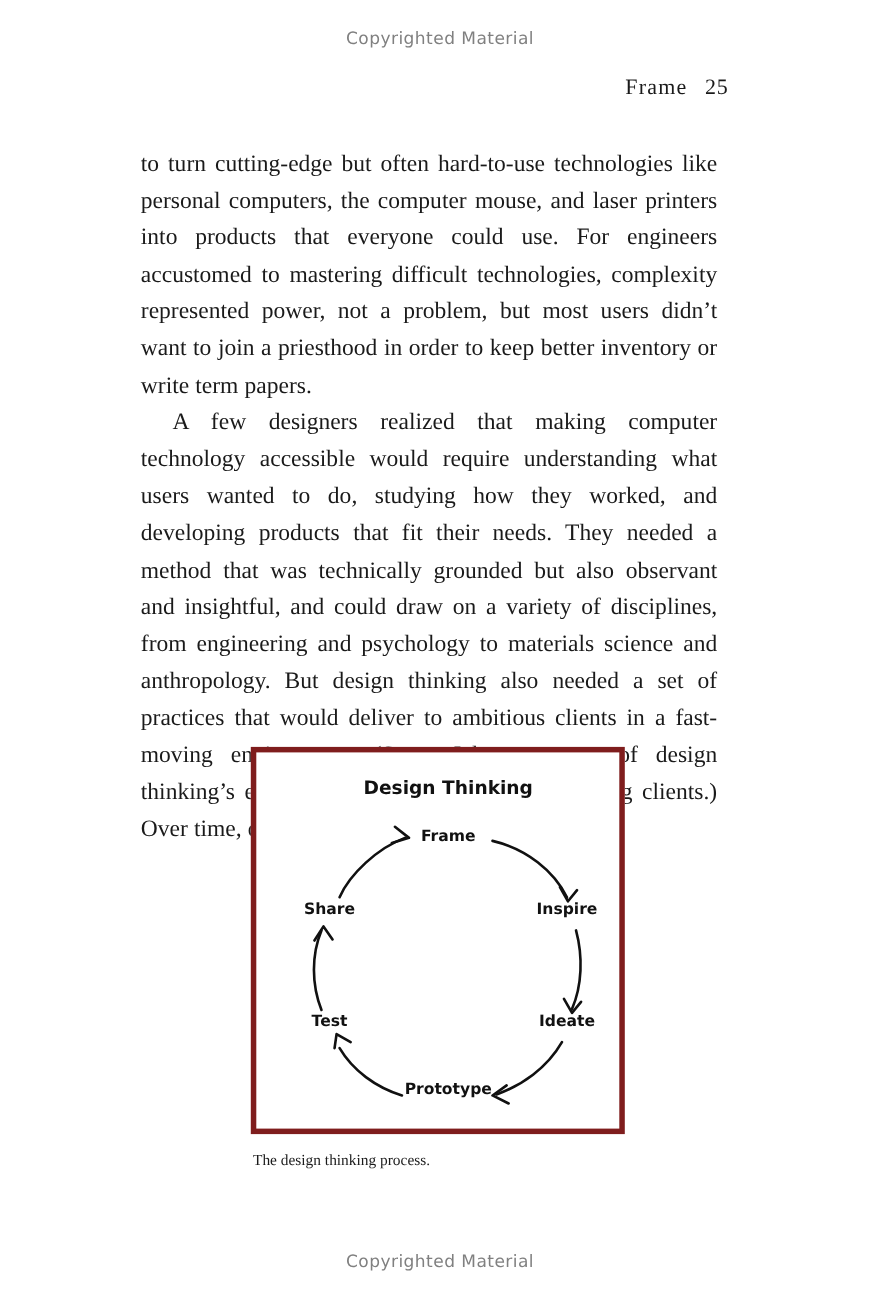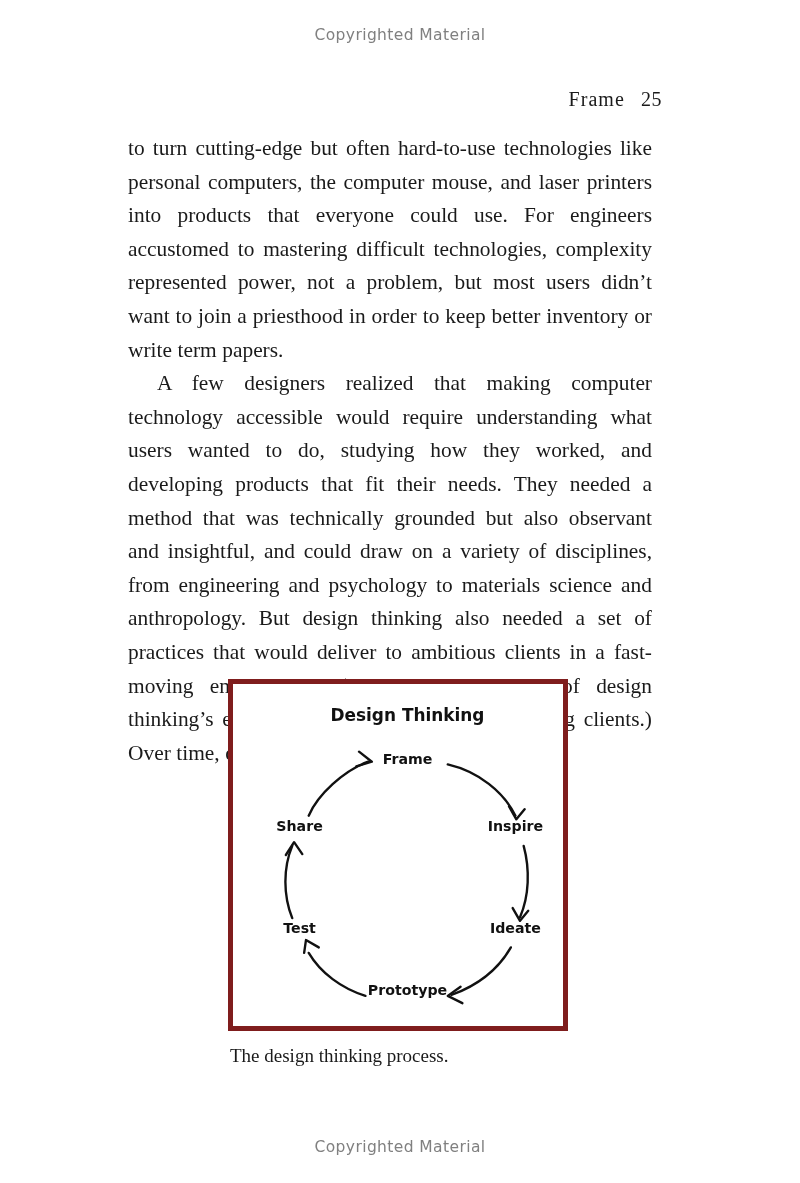--- a/index.html
+++ b/index.html
@@ -35,21 +35,21 @@
     letter-spacing: 0.4px;
     color: #808080;
     font-weight: 400;
   }
   .watermark-top { top: 26px; }
   .watermark-bottom { top: 1138px; }
 
   
   .running-head {
     position: absolute;
-    top: 88px;
+    top: 68px;
     right: 138px;
     font-size: 20px;
     color: #1a1a1a;
     letter-spacing: 1.1px;
     white-space: nowrap;
   }
   .running-head .rh-page {
     margin-left: 16px;
     letter-spacing: 0.5px;
   }
@@ -96,21 +96,21 @@
     height: 100%;
   }
   .hand {
     font-family: "DejaVu Sans", sans-serif;
     font-weight: 700;
     fill: #111111;
   }
   .fig-caption {
     margin-top: 12px;
     margin-left: 2px;
-    font-size: 19px;
+    font-size: 14px;
     line-height: 26px;
     color: #1a1a1a;
   }
 </style>
 </head>
 <body>
 
 <div class="page">
 
   <div class="watermark watermark-top">Copyrighted Material</div>

